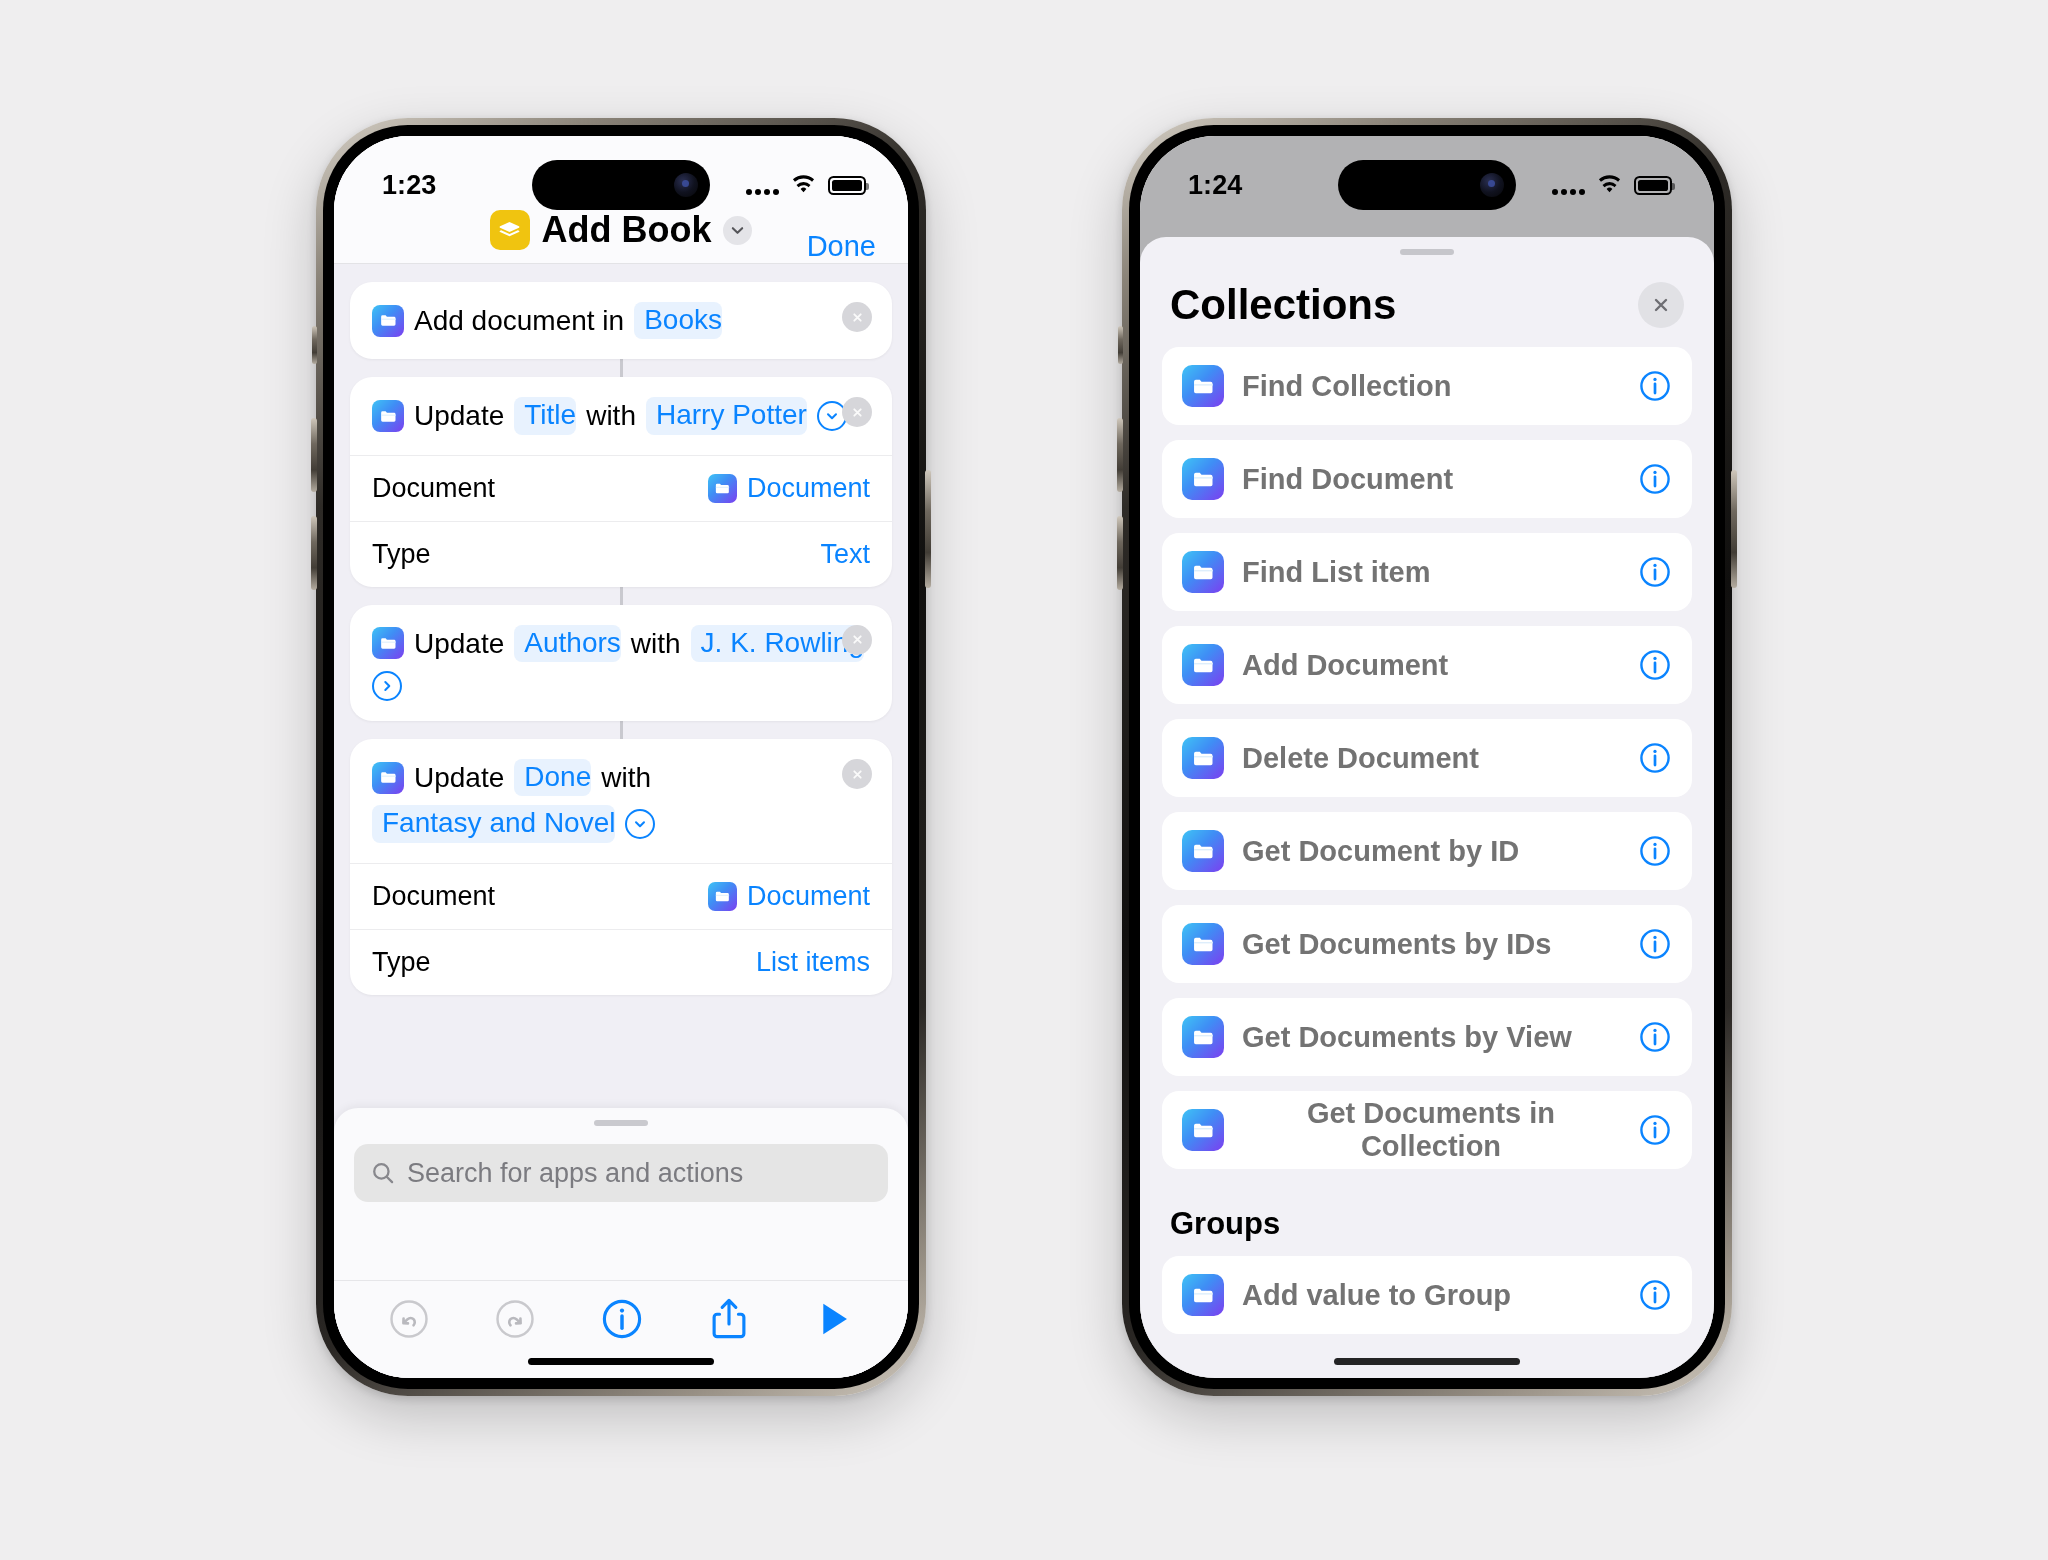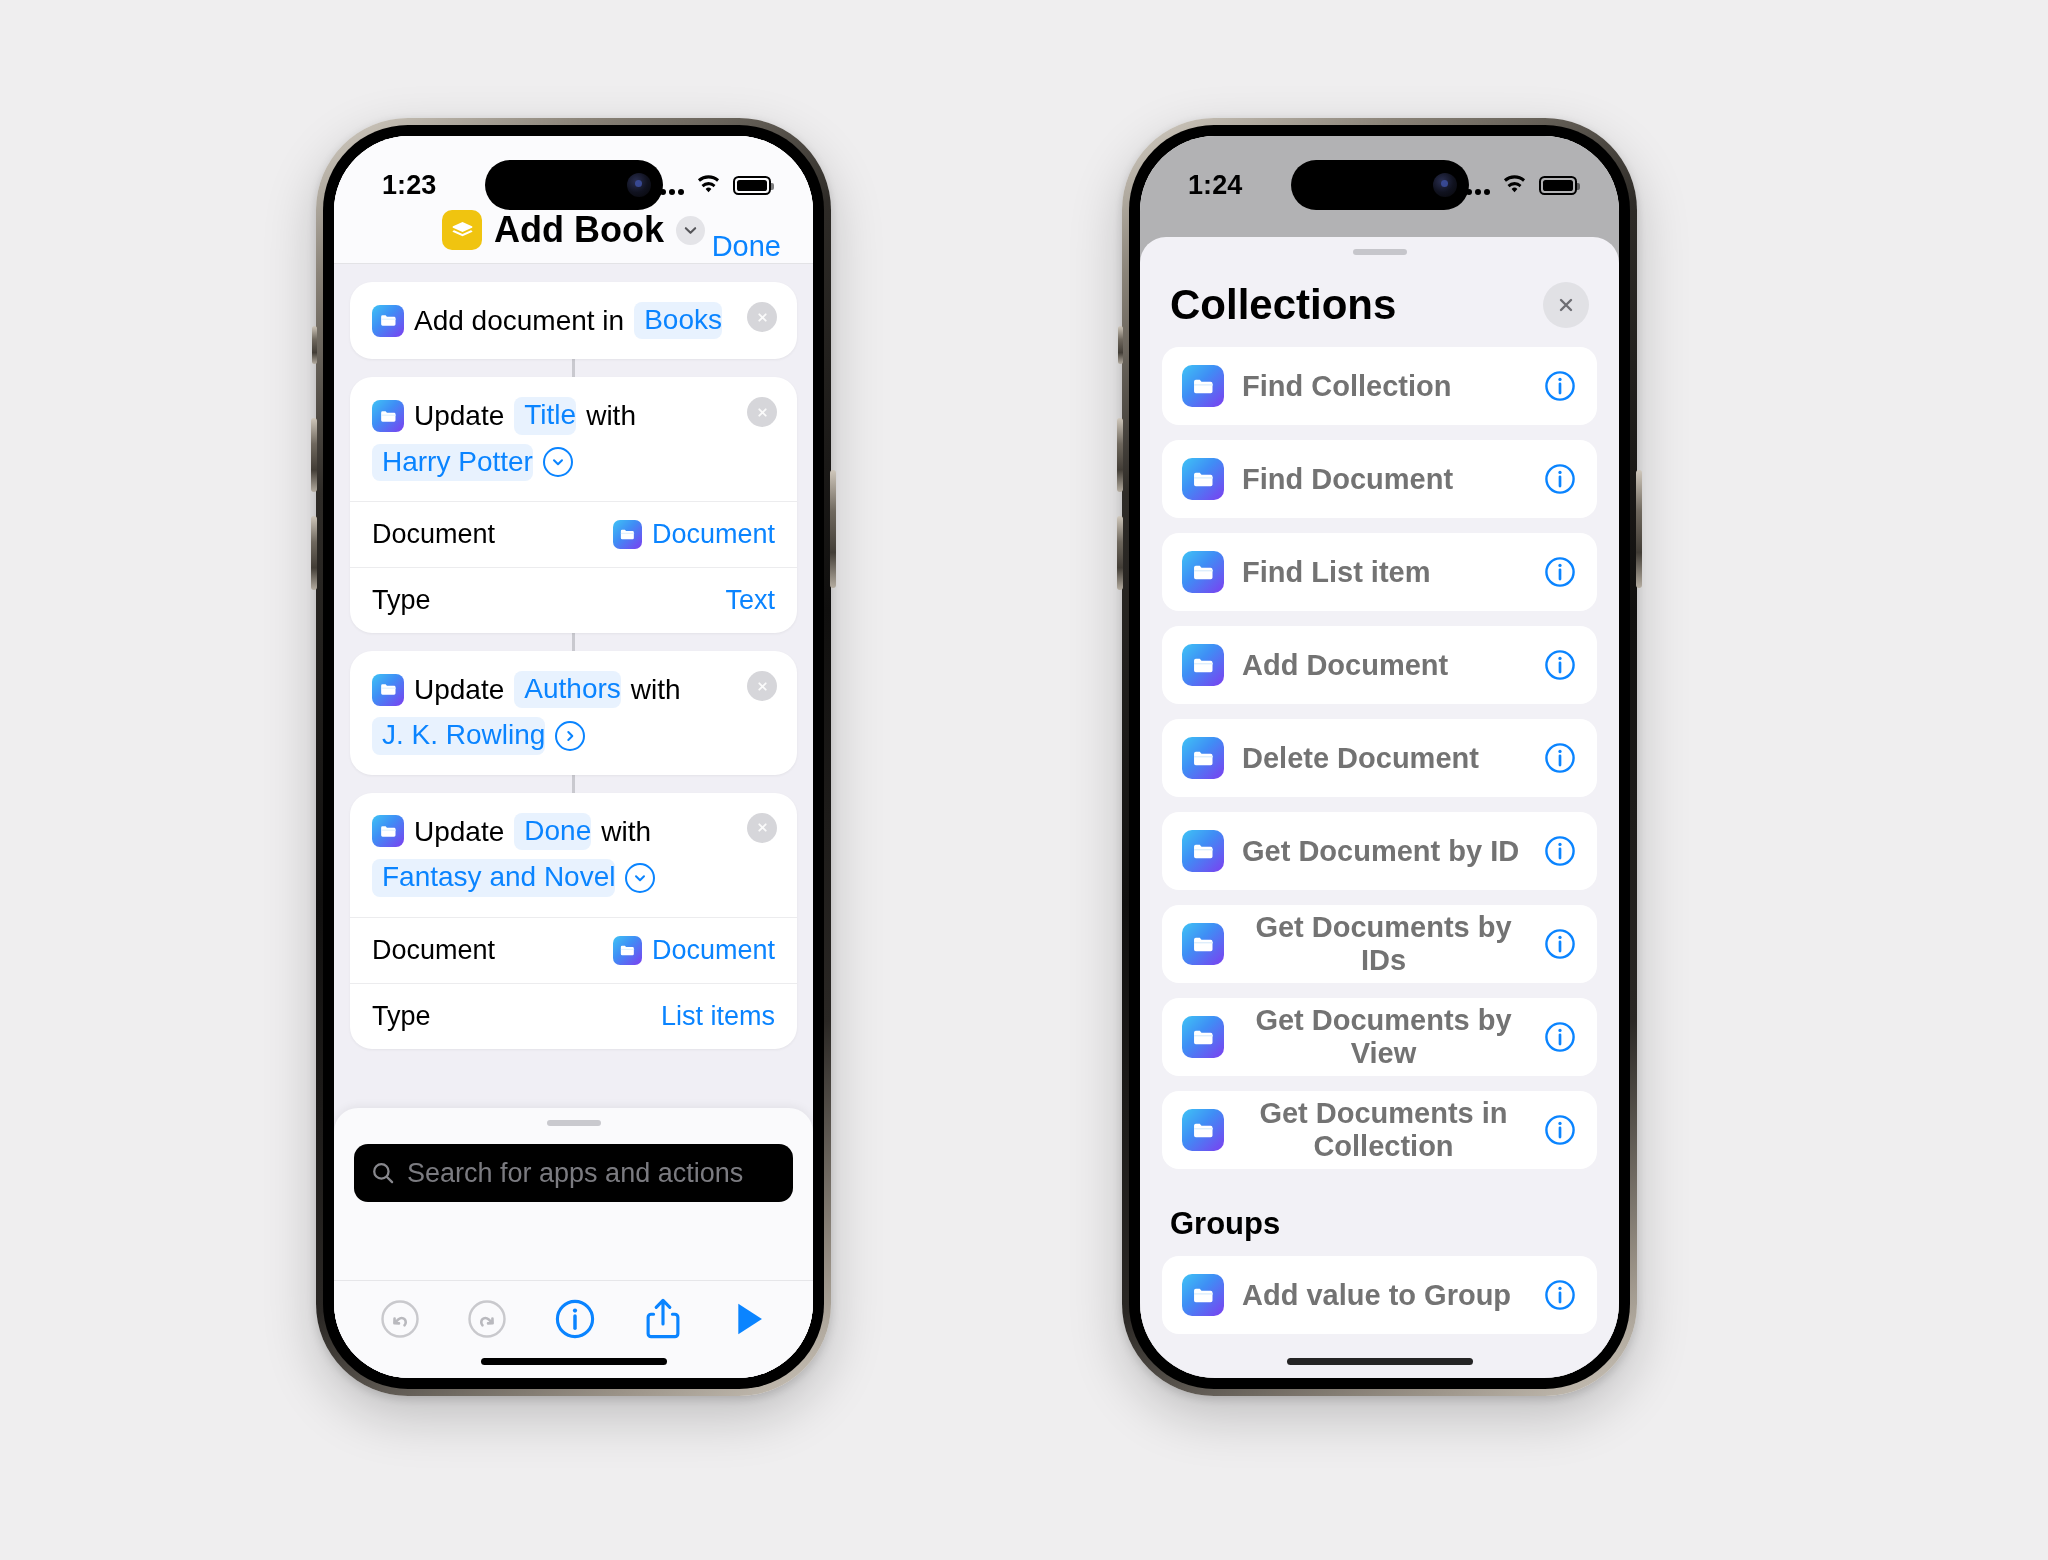--- a/index.html
+++ b/index.html
@@ -7,21 +7,21 @@
     width: 2048px; height: 1560px;
     background: #efeeef;
     font-family: "Liberation Sans", sans-serif;
     overflow: hidden;
   }
   .stage { position: relative; width: 2048px; height: 1560px; }
 
   
   .phone {
     position: absolute;
-    width: 515px; height: 1278px;
+    width: 610px; height: 1278px;
     border-radius: 92px;
     background: linear-gradient(150deg,#d8d2c8 0%,#8a8378 10%,#2e2b27 24%,#100f0e 50%,#2a2724 76%,#9a9287 92%,#cfc8bd 100%);
     padding: 7px;
     box-shadow: 0 20px 54px rgba(0,0,0,.20), 0 3px 10px rgba(0,0,0,.14);
   }
   .phone.left { left: 316px; top: 118px; }
   .phone.right { left: 1122px; top: 118px; }
   .phone-inner {
     width: 100%; height: 100%;
     border-radius: 85px;
@@ -180,21 +180,21 @@
     background: #fafafc; border-radius: 24px 24px 0 0;
     box-shadow: 0 -2px 10px rgba(0,0,0,.06);
     display:flex; flex-direction: column;
   }
   .grabber {
     width: 54px; height: 6px; border-radius: 3px; background: #c9c9ce;
     margin: 12px auto 0 auto;
   }
   .searchbar {
     margin: 18px 20px 0 20px; height: 58px; border-radius: 14px;
-    background: #000000; display:flex; align-items:center; gap: 11px; padding: 12px 16px;
+    background: #e5e5e5; display:flex; align-items:center; gap: 11px; padding: 12px 16px;
   }
   .searchbar svg { width: 26px; height: 26px; display:block; flex:0 0 26px; }
   .search-ph { color: #7b7b80; font-size: 27px; }
   .toolbar {
     margin-top: auto; height: 98px; border-top: 1px solid #e6e6e9;
     display:flex; align-items:center; justify-content: space-around;
     padding: 0 22px 22px 22px;
   }
   .tb { display:flex; align-items:center; justify-content:center; }
   .tb svg { display:block; }

